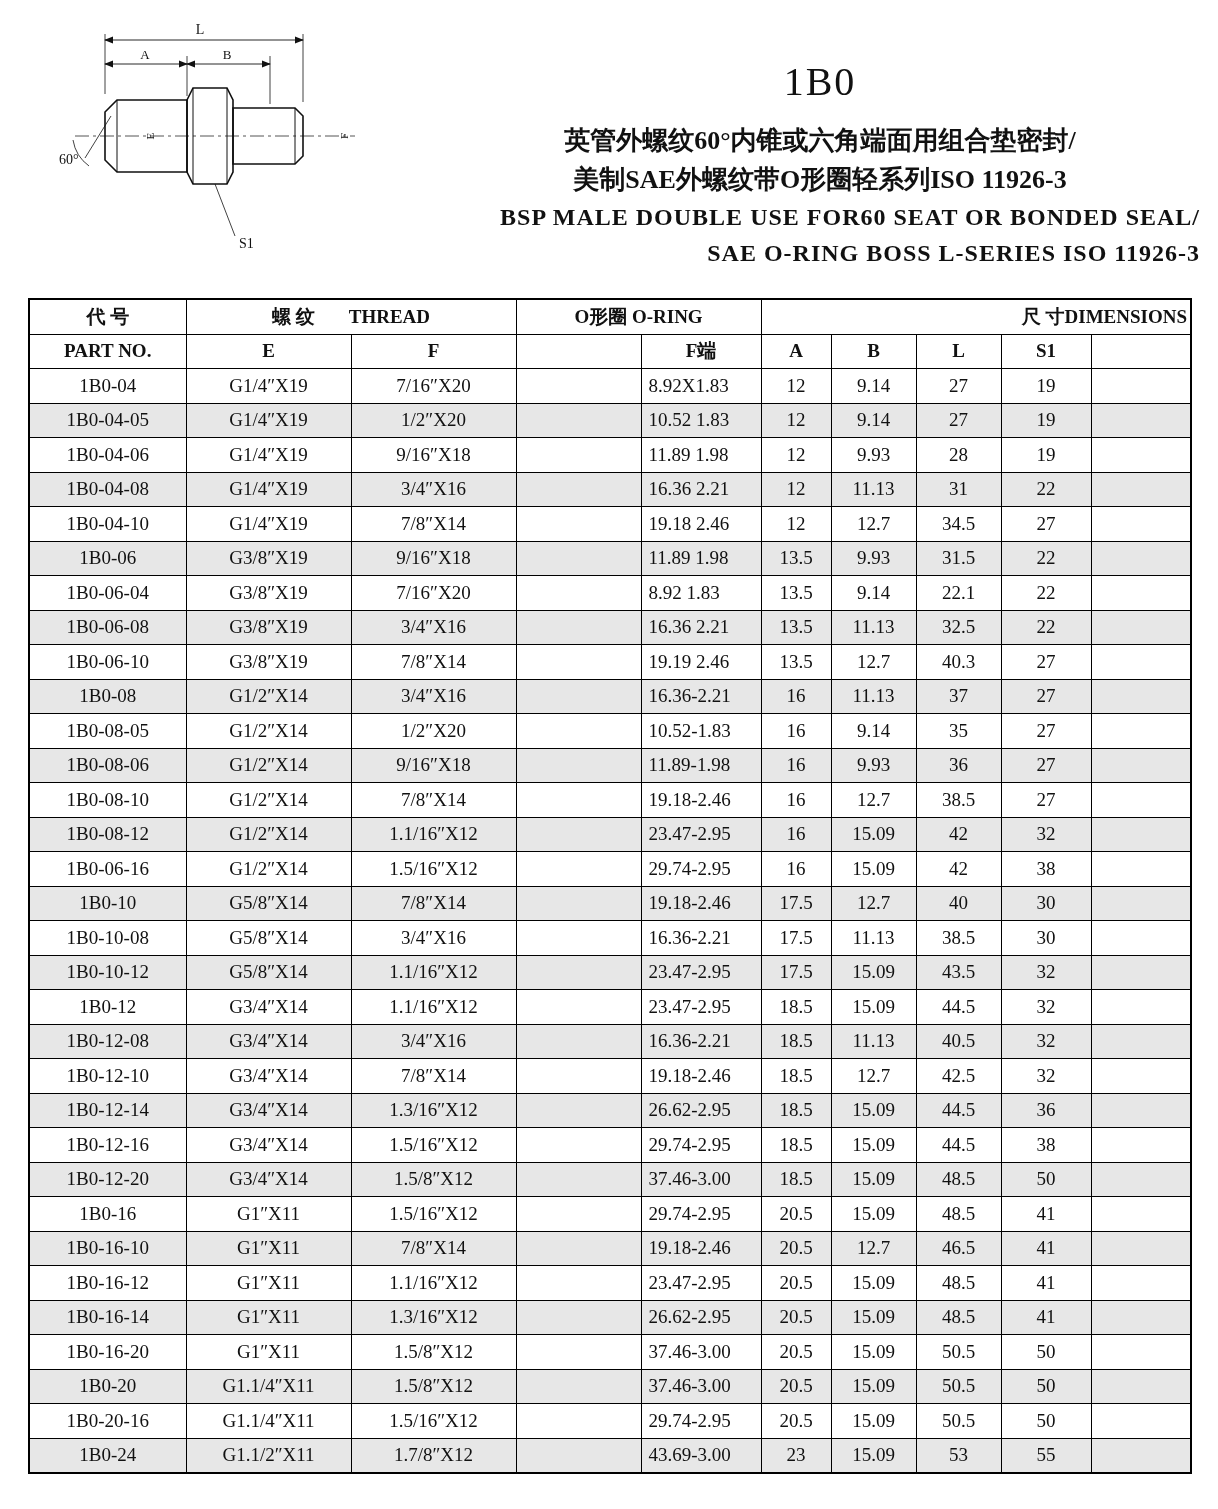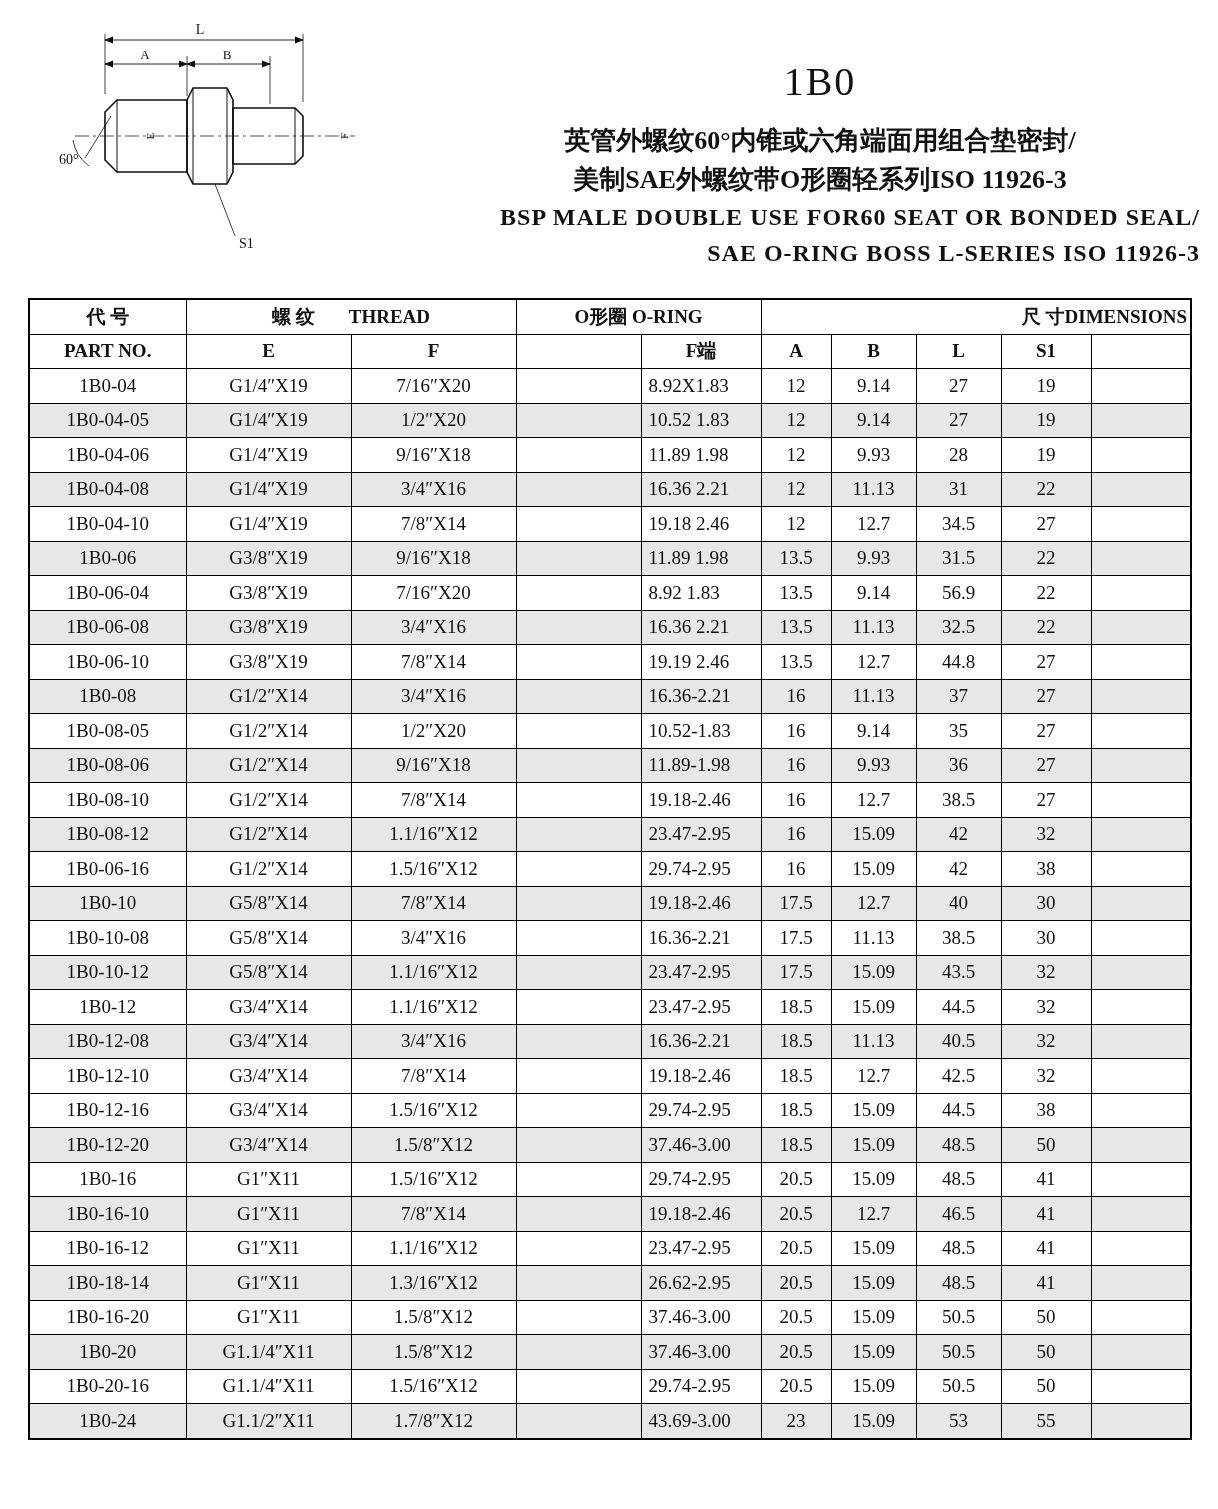--- a/index.html
+++ b/index.html
@@ -219,21 +219,21 @@
           <td class="c9"></td>
         </tr>
         <tr>
           <td class="c0">1B0-06-04</td>
           <td class="c1">G3/8″X19</td>
           <td class="c2">7/16″X20</td>
           <td class="c3"></td>
           <td class="c4">8.92 1.83</td>
           <td class="c5">13.5</td>
           <td class="c6">9.14</td>
-          <td class="c7">56.9</td>
+          <td class="c7">22.1</td>
           <td class="c8">22</td>
           <td class="c9"></td>
         </tr>
         <tr class="shaded">
           <td class="c0">1B0-06-08</td>
           <td class="c1">G3/8″X19</td>
           <td class="c2">3/4″X16</td>
           <td class="c3"></td>
           <td class="c4">16.36 2.21</td>
           <td class="c5">13.5</td>
@@ -243,21 +243,21 @@
           <td class="c9"></td>
         </tr>
         <tr>
           <td class="c0">1B0-06-10</td>
           <td class="c1">G3/8″X19</td>
           <td class="c2">7/8″X14</td>
           <td class="c3"></td>
           <td class="c4">19.19 2.46</td>
           <td class="c5">13.5</td>
           <td class="c6">12.7</td>
-          <td class="c7">44.8</td>
+          <td class="c7">40.3</td>
           <td class="c8">27</td>
           <td class="c9"></td>
         </tr>
         <tr class="shaded">
           <td class="c0">1B0-08</td>
           <td class="c1">G1/2″X14</td>
           <td class="c2">3/4″X16</td>
           <td class="c3"></td>
           <td class="c4">16.36-2.21</td>
           <td class="c5">16</td>
@@ -391,20 +391,32 @@
           <td class="c1">G3/4″X14</td>
           <td class="c2">7/8″X14</td>
           <td class="c3"></td>
           <td class="c4">19.18-2.46</td>
           <td class="c5">18.5</td>
           <td class="c6">12.7</td>
           <td class="c7">42.5</td>
           <td class="c8">32</td>
           <td class="c9"></td>
         </tr>
+        <tr class="shaded">
+          <td class="c0">1B0-12-14</td>
+          <td class="c1">G3/4″X14</td>
+          <td class="c2">1.3/16″X12</td>
+          <td class="c3"></td>
+          <td class="c4">26.62-2.95</td>
+          <td class="c5">18.5</td>
+          <td class="c6">15.09</td>
+          <td class="c7">44.5</td>
+          <td class="c8">36</td>
+          <td class="c9"></td>
+        </tr>
         <tr>
           <td class="c0">1B0-12-16</td>
           <td class="c1">G3/4″X14</td>
           <td class="c2">1.5/16″X12</td>
           <td class="c3"></td>
           <td class="c4">29.74-2.95</td>
           <td class="c5">18.5</td>
           <td class="c6">15.09</td>
           <td class="c7">44.5</td>
           <td class="c8">38</td>
@@ -452,21 +464,21 @@
           <td class="c2">1.1/16″X12</td>
           <td class="c3"></td>
           <td class="c4">23.47-2.95</td>
           <td class="c5">20.5</td>
           <td class="c6">15.09</td>
           <td class="c7">48.5</td>
           <td class="c8">41</td>
           <td class="c9"></td>
         </tr>
         <tr class="shaded">
-          <td class="c0">1B0-18-14</td>
+          <td class="c0">1B0-16-14</td>
           <td class="c1">G1″X11</td>
           <td class="c2">1.3/16″X12</td>
           <td class="c3"></td>
           <td class="c4">26.62-2.95</td>
           <td class="c5">20.5</td>
           <td class="c6">15.09</td>
           <td class="c7">48.5</td>
           <td class="c8">41</td>
           <td class="c9"></td>
         </tr>

